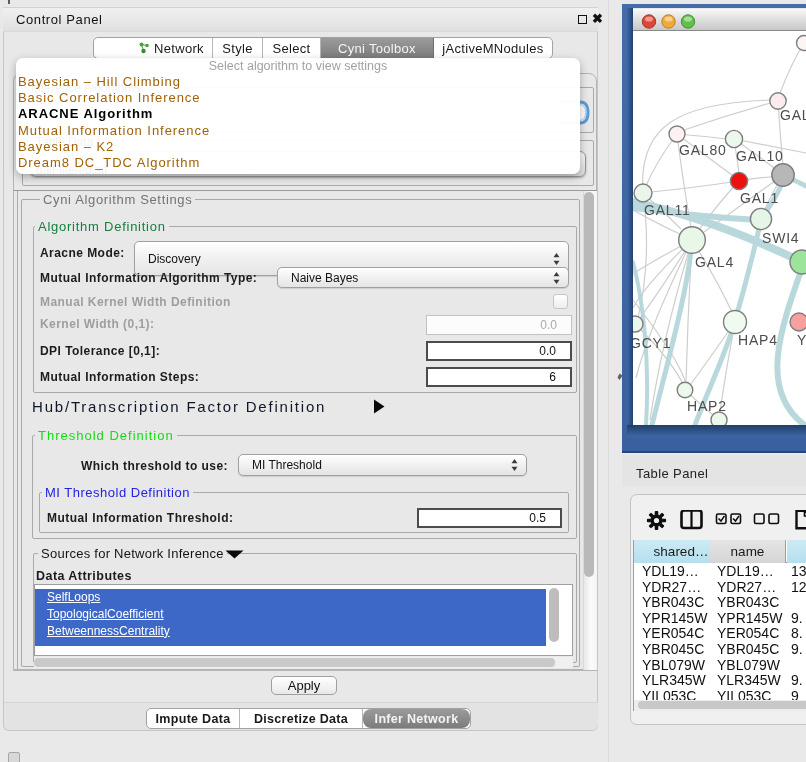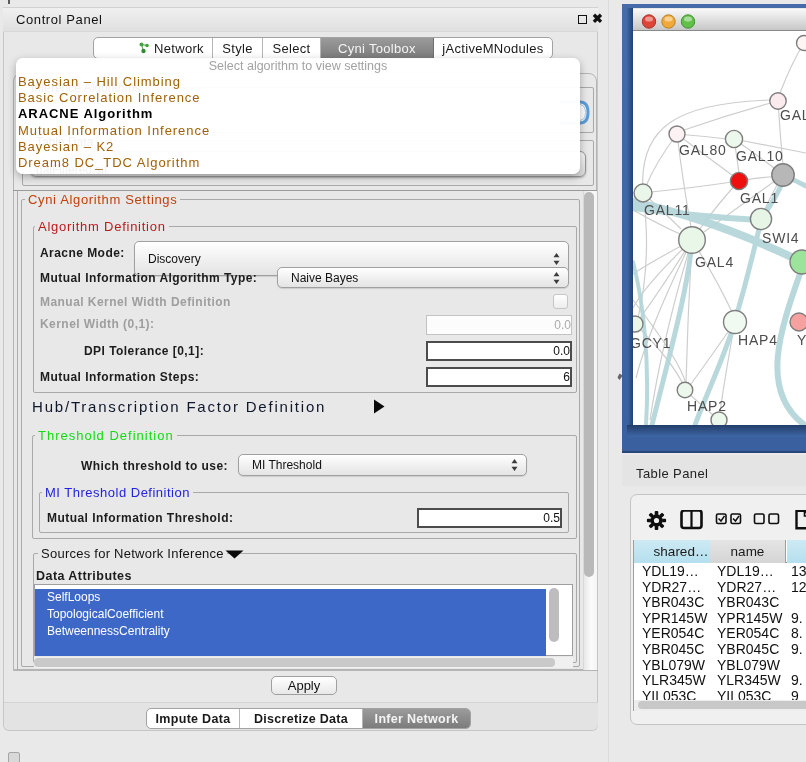--- a/index.html
+++ b/index.html
@@ -11,26 +11,26 @@
 .glbl { color:#9e9e9e; }
 .fieldset { position:absolute; border:1px solid #a9a9a9; border-radius:2px; }
 .flegend { position:absolute; font-size:13px; background:#e8e8e8; padding:0 3px; white-space:nowrap; line-height:15px; }
 .combo { position:absolute; border:1px solid #a0a0a0; border-radius:5px;
          background:linear-gradient(#ffffff,#f2f2f2 45%,#e4e4e4);
          box-shadow:0 1px 1px rgba(0,0,0,0.12); }
 .combo .ct { position:absolute; left:13px; top:50%; transform:translateY(-50%);
              font-size:12px; color:#111; }
 .combo svg { position:absolute; right:7px; top:50%; transform:translateY(-50%); }
 .tfield { position:absolute; background:#fff; font-size:12px; color:#111;
-          text-align:right; padding-right:0; border:2px solid #4c4c4c; }
+          text-align:right; padding-right:14px; border:2px solid #4c4c4c; }
 .seg { position:absolute; display:flex; border:1px solid #a2a2a2; border-radius:5px;
        background:#fff; overflow:hidden; }
 .seg div { display:flex; align-items:center; justify-content:center;
            font-size:13px; color:#1a1a1a; border-right:1px solid #b5b5b5; letter-spacing:0.3px; }
-.seg div:last-child { border-right:none; }
+.seg div:last-child { border-right:none;border-radius:8px; }
 .pit { font-size:13px; color:#a16207; letter-spacing:0.95px; }
 .seg .sel { background:linear-gradient(#9b9b9b,#7c7c7c); color:#f4f4f4; border-right-color:#6f6f6f; }
 </style>
 </head>
 <body>
 
 <div class="abs" id="cpwin" style="left:3px;top:7px;width:595px;height:724px;border:1px solid #c6c6c6;border-top:none;border-radius:0 0 6px 6px;background:#e8e8e8;"></div>
 <div class="abs" style="left:8px;top:0;width:2px;height:4px;background:#5a5a5a;"></div>
 
 <div class="abs" style="left:3px;top:7px;width:595px;height:25px;background:linear-gradient(#f0f0f0,#e0e0e0);border-top:1px solid #d2d2d2;border-bottom:1px solid #d8d8d8;"></div>
@@ -61,24 +61,24 @@
   </svg>
 <div class="fieldset" style="left:22px;top:140px;width:572px;height:46px;"></div>
 <div class="abs" style="left:30px;top:151px;width:556px;height:26px;border:1px solid #969696;border-radius:6px;background:linear-gradient(#fbfbfb,#d9d9d9);box-shadow:0 1px 2px rgba(0,0,0,0.25);"></div>
 
 <div class="abs" style="left:13px;top:190px;width:584px;height:1px;background:#9a9a9a;"></div>
 <div class="abs" style="left:17px;top:191px;width:1px;height:479px;background:#adadad;"></div>
 <div class="abs" style="left:583px;top:191px;width:14px;height:479px;background:linear-gradient(to right,#e8e8e8,#fbfbfb 55%,#f4f4f4);border-left:1px solid #d8d8d8;"></div>
 <div class="abs" style="left:584px;top:192px;width:9.5px;height:385px;background:#b9b9b9;border-radius:5px;"></div>
 
 <div class="fieldset" style="left:21px;top:199px;width:559px;height:468px;"></div>
-<div class="flegend" style="left:25px;top:192px;color:#c2410c;letter-spacing:0.65px;">Cyni Algorithm Settings</div>
+<div class="flegend" style="left:40px;top:192px;color:#737373;letter-spacing:0.65px;">Cyni Algorithm Settings</div>
 
 <div class="fieldset" style="left:33px;top:226px;width:544px;height:167px;"></div>
-<div class="flegend" style="left:35px;top:219px;color:#b91c1c;letter-spacing:0.75px;text-align:center;">Algorithm Definition</div>
+<div class="flegend" style="left:35px;top:219px;color:#15803d;letter-spacing:0.75px;text-align:center;">Algorithm Definition</div>
 
 <div class="lbl" style="left:40px;top:246px;">Aracne Mode:</div>
 <div class="combo" style="left:134px;top:241px;width:435px;height:35px;">
     <span class="ct">Discovery</span>
     <svg width="9" height="14" viewBox="0 0 9 14">
       <path d="M4.5 1 L7.5 5.2 L1.5 5.2 Z M4.5 13 L1.5 8.8 L7.5 8.8 Z" fill="#3c3c3c"></path>
     </svg>
   </div>
 
 <div class="lbl" style="left:40px;top:271px;">Mutual Information Algorithm Type:</div>
@@ -88,21 +88,21 @@
       <path d="M4.5 1 L7.5 5.2 L1.5 5.2 Z M4.5 13 L1.5 8.8 L7.5 8.8 Z" fill="#3c3c3c"></path>
     </svg>
   </div>
 
 <div class="lbl glbl" style="left:40px;top:295px;">Manual Kernel Width Definition</div>
 <div class="abs" style="left:553px;top:294px;width:15px;height:15px;border:1px solid #c6c6c6;border-radius:3px;background:linear-gradient(#ffffff,#ededed);"></div>
 
 <div class="lbl glbl" style="left:40px;top:317px;">Kernel Width (0,1):</div>
 <div class="tfield" style="left:426px;top:315px;width:146px;height:20px;border:1px solid #c2c2c2;color:#ababab;background:#fcfcfc;line-height:18px;">0.0</div>
 
-<div class="lbl" style="left:40px;top:344px;margin-left:44px;">DPI Tolerance [0,1]:</div>
+<div class="lbl" style="left:40px;top:344px;">DPI Tolerance [0,1]:</div>
 <div class="tfield" style="left:426px;top:341px;width:146px;height:20px;line-height:16px;">0.0</div>
 
 <div class="lbl" style="left:40px;top:370px;">Mutual Information Steps:</div>
 <div class="tfield" style="left:426px;top:367px;width:146px;height:20px;line-height:16px;">6</div>
 
 <div class="abs" style="left:32px;top:398px;font-size:15px;letter-spacing:1.8px;color:#0f172a;">Hub/Transcription Factor Definition</div>
 <svg class="abs" style="left:372px;top:399px;" width="14" height="15" viewBox="0 0 14 15">
     <path d="M2 0.5 L12.5 7.5 L2 14.5 Z" fill="#0a0a0a"></path>
   </svg>
 
@@ -123,21 +123,21 @@
 <div class="tfield" style="left:417px;top:508px;width:145px;height:20px;line-height:16px;">0.5</div>
 
 <div class="fieldset" style="left:33px;top:553px;width:544px;height:110px;"></div>
 <div class="flegend" style="left:38px;top:546px;color:#141414;letter-spacing:0.25px;">Sources for Network Inference</div>
 <svg class="abs" style="left:225px;top:550px;" width="19" height="9" viewBox="0 0 19 9">
     <path d="M0.5 0.5 L18.5 0.5 L9.5 8.5 Z" fill="#0a0a0a"></path>
   </svg>
 
 <div class="lbl" style="left:36px;top:569px;font-size:12.5px;">Data Attributes</div>
 <div class="abs" style="left:34px;top:584px;width:539px;height:72px;background:#fff;border:1px solid #9e9e9e;"></div>
-<div class="abs" style="left:35px;top:589px;width:511px;height:67px;background:#3e68c8;color:#fff;font-size:12px;">
+<div class="abs" style="left:35px;top:589px;width:511px;height:57px;background:#3e68c8;color:#fff;font-size:12px;text-decoration:underline;">
   <div style="height:16.8px;padding-left:12px;line-height:16.8px;">SelfLoops</div>
   <div style="height:16.8px;padding-left:12px;line-height:16.8px;">TopologicalCoefficient</div>
   <div style="height:16.8px;padding-left:12px;line-height:16.8px;">BetweennessCentrality</div>
 </div>
 <div class="abs" style="left:549px;top:588px;width:10px;height:54px;background:#bdbdbd;border-radius:5px;"></div>
 <div class="abs" style="left:34px;top:657px;width:539px;height:11px;background:#f0f0f0;"></div>
 <div class="abs" style="left:34px;top:658px;width:521px;height:9px;background:#c9c9c9;border-radius:4px;"></div>
 
 <div class="abs" style="left:13px;top:670px;width:585px;height:1px;background:#b4b4b4;"></div>
 <div class="abs" style="left:271px;top:676px;width:66px;height:19px;border:1px solid #9f9f9f;border-radius:5px;background:linear-gradient(#ffffff,#e8e8e8);display:flex;align-items:center;justify-content:center;font-size:13px;color:#111;">Apply</div>

